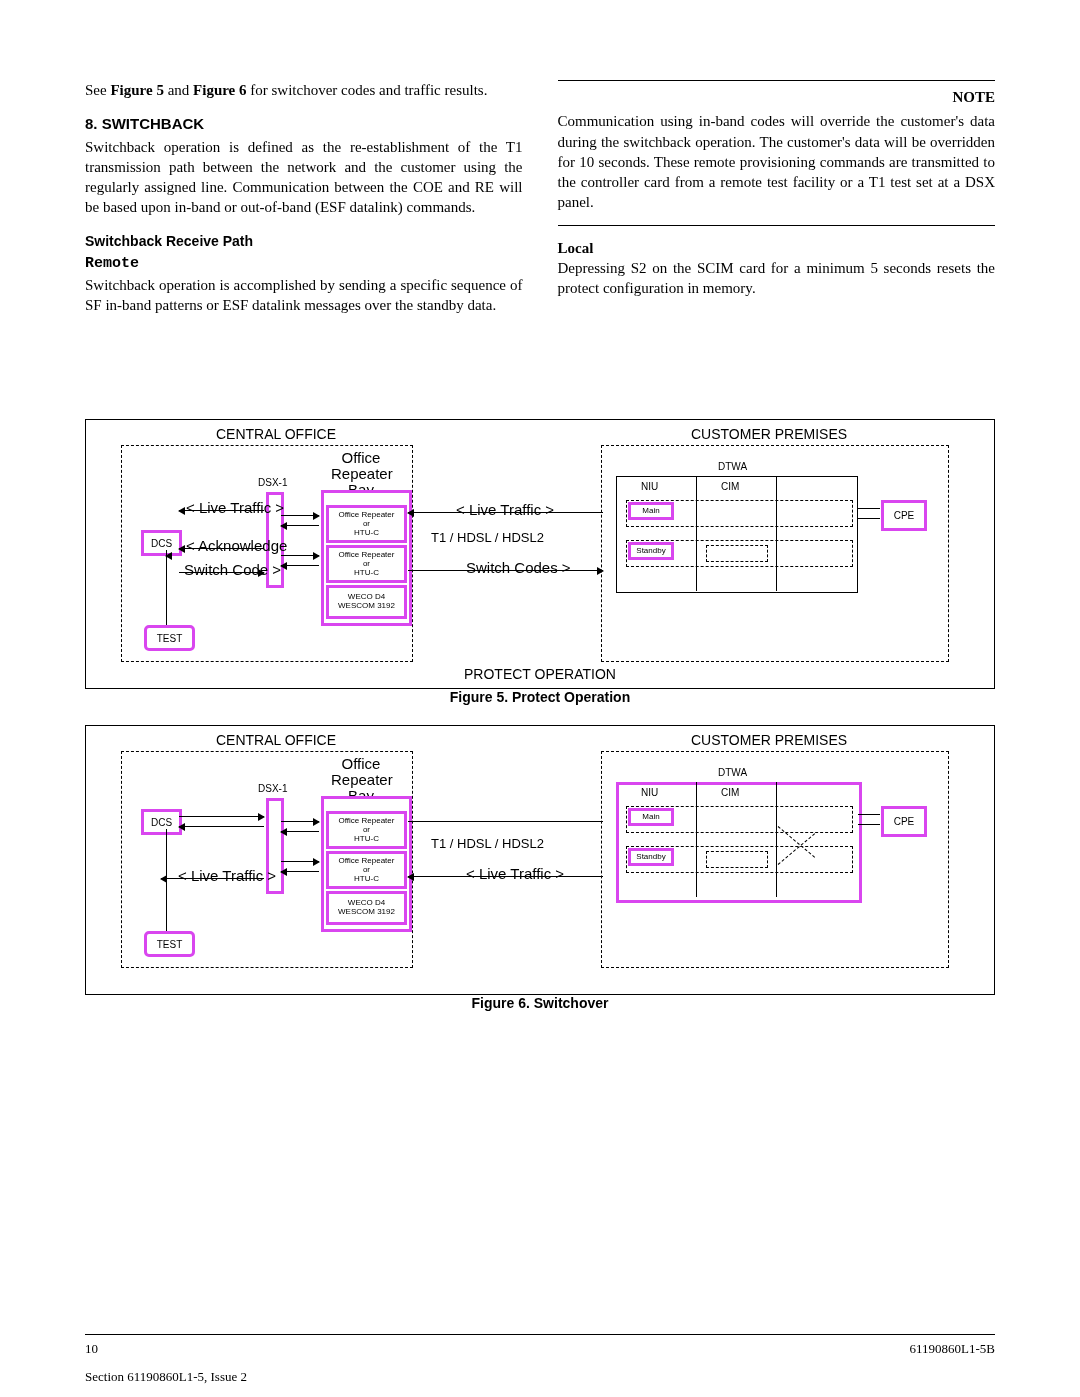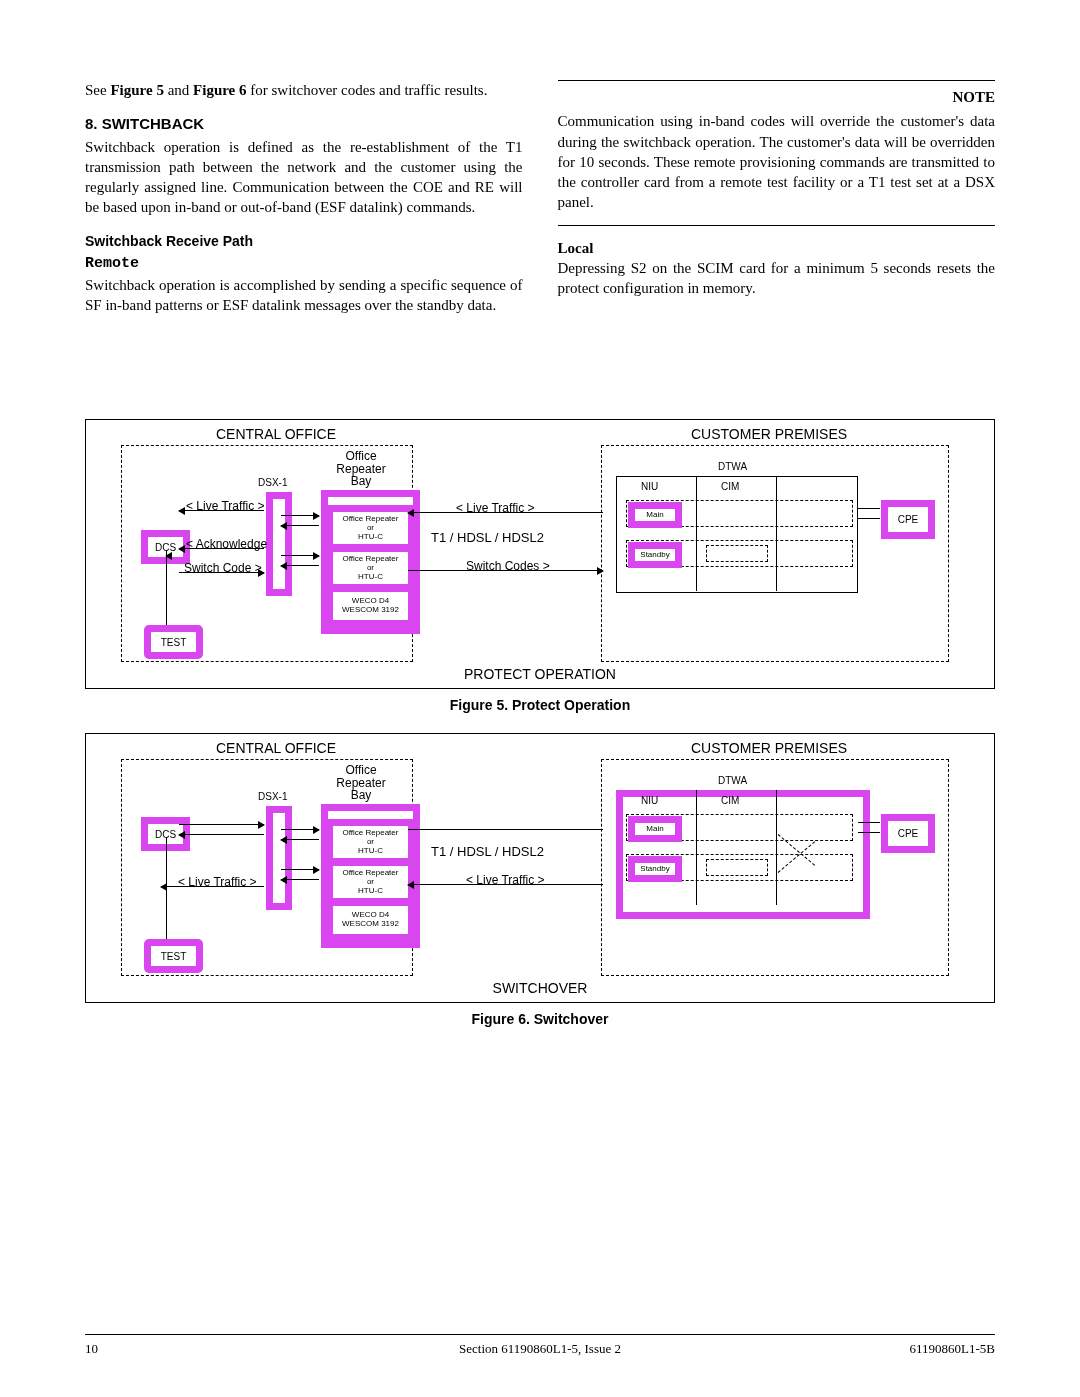--- a/index.html
+++ b/index.html
@@ -67,44 +67,43 @@
     border: 1px solid #000;
     position: relative;
     height: 270px;
     box-sizing: border-box;
   }
   .fig-caption {
     text-align: center;
     font-family: Arial, Helvetica, sans-serif;
     font-weight: bold;
     font-size: 14px;
-    margin-top: 8px;
     margin-bottom: 20px;
   }
   .diagram-label-big {
     font-family: Arial, Helvetica, sans-serif;
     font-size: 14px;
     position: absolute;
   }
   .diagram-box {
     position: absolute;
-    border: 7px solid #d946ef;
+    border: 3px solid #d946ef;
     font-family: Arial, Helvetica, sans-serif;
     font-size: 10px;
     display: flex;
     align-items: center;
     justify-content: center;
     text-align: center;
     background: #fff;
     line-height: 1.1;
   }
   .diagram-text-tiny {
     position: absolute;
     font-family: Arial, Helvetica, sans-serif;
-    font-size: 12px;
+    font-size: 15px;
     text-align: center;
     line-height: 1.05;
   }
   .dashed-box {
     position: absolute;
     border: 1px dashed #000;
   }
   .hline {
     position: absolute;
     height: 0;
@@ -135,21 +134,22 @@
     right: 85px;
     border-top: 1px solid #000;
     padding-top: 6px;
     font-size: 13px;
     display: flex;
     justify-content: space-between;
   }
   .footer-center {
     position: absolute;
     left: 0; right: 0;
-    text-align: center;
+    text-align: left;
+    margin-top: 28px;
   }
 </style>
 </head>
 <body>
 
 <div class="page">
 
   <div class="columns">
     <div class="col">
       <p>
@@ -304,21 +304,20 @@
 
       <div class="diagram-text-tiny" style="left:555px; top:62px; font-size:10px;">NIU</div>
       <div class="diagram-text-tiny" style="left:635px; top:62px; font-size:10px;">CIM</div>
       <div style="position:absolute; left:610px; top:56px; width:0; height:115px; border-left:1px solid #000;"></div>
       <div style="position:absolute; left:690px; top:56px; width:0; height:115px; border-left:1px solid #000;"></div>
 
       <div class="diagram-box" style="left:795px; top:80px; width:40px; height:25px; font-size:10px;">CPE</div>
       <div class="hline" style="left:772px; top:88px; width:22px;"></div>
       <div class="hline" style="left:772px; top:98px; width:22px;"></div>
 
-      <div class="diagram-label-big" style="left:0; right:0; bottom:6px; text-align:center;">SWITCHOVER</div>
     </div>
     <div class="fig-caption">Figure 6.  Switchover</div>
   </div>
 
   <div class="footer">
     <span>10</span>
     <span class="footer-center">Section 61190860L1-5, Issue 2</span>
     <span>61190860L1-5B</span>
   </div>
 

